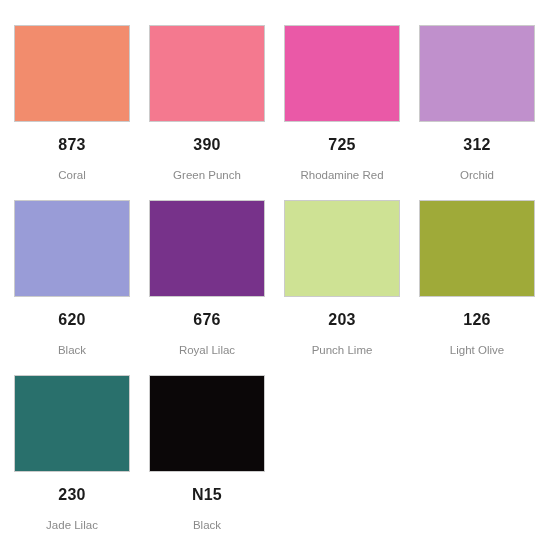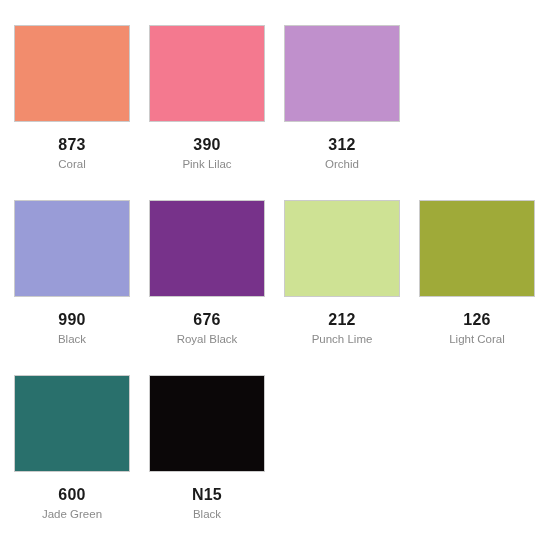--- a/index.html
+++ b/index.html
@@ -58,21 +58,21 @@
     margin-top: 14px;
     font-size: 16px;
     font-weight: bold;
     color: #1b1b1b;
     letter-spacing: 0.2px;
     line-height: 17px;
     text-align: center;
   }
 
   .swatch-name {
-    margin-top: 5px;
+    margin-top: 16px;
     font-size: 11.5px;
     font-weight: normal;
     color: #8a8a8a;
     line-height: 13px;
     text-align: center;
     white-space: nowrap;
   }
 </style>
 </head>
 <body>
@@ -80,55 +80,60 @@
 <div id="swatch-chart">
     <div class="swatch-row">
       <div class="swatch-cell">
         <div class="swatch-chip" style="background-color: rgb(242, 140, 109);"></div>
         <div class="swatch-code">873</div>
         <div class="swatch-name">Coral</div>
       </div>
       <div class="swatch-cell">
         <div class="swatch-chip" style="background-color: rgb(244, 121, 143);"></div>
         <div class="swatch-code">390</div>
-        <div class="swatch-name">Pink Lilac</div>
+        <div class="swatch-name">Green Punch</div>
+      </div>
+      <div class="swatch-cell">
+        <div class="swatch-chip" style="background-color: rgb(234, 89, 167);"></div>
+        <div class="swatch-code">725</div>
+        <div class="swatch-name">Rhodamine Red</div>
       </div>
       <div class="swatch-cell">
         <div class="swatch-chip" style="background-color: rgb(192, 144, 204);"></div>
         <div class="swatch-code">312</div>
         <div class="swatch-name">Orchid</div>
       </div>
     </div>
     <div class="swatch-row">
       <div class="swatch-cell">
         <div class="swatch-chip" style="background-color: rgb(153, 156, 215);"></div>
-        <div class="swatch-code">990</div>
+        <div class="swatch-code">620</div>
         <div class="swatch-name">Black</div>
       </div>
       <div class="swatch-cell">
         <div class="swatch-chip" style="background-color: rgb(119, 50, 138);"></div>
         <div class="swatch-code">676</div>
-        <div class="swatch-name">Royal Black</div>
+        <div class="swatch-name">Royal Lilac</div>
       </div>
       <div class="swatch-cell">
         <div class="swatch-chip" style="background-color: rgb(206, 226, 148);"></div>
-        <div class="swatch-code">212</div>
+        <div class="swatch-code">203</div>
         <div class="swatch-name">Punch Lime</div>
       </div>
       <div class="swatch-cell">
         <div class="swatch-chip" style="background-color: rgb(159, 170, 57);"></div>
         <div class="swatch-code">126</div>
-        <div class="swatch-name">Light Coral</div>
+        <div class="swatch-name">Light Olive</div>
       </div>
     </div>
     <div class="swatch-row">
       <div class="swatch-cell">
         <div class="swatch-chip" style="background-color: rgb(41, 112, 108);"></div>
-        <div class="swatch-code">600</div>
-        <div class="swatch-name">Jade Green</div>
+        <div class="swatch-code">230</div>
+        <div class="swatch-name">Jade Lilac</div>
       </div>
       <div class="swatch-cell">
         <div class="swatch-chip" style="background-color: rgb(11, 7, 8);"></div>
         <div class="swatch-code">N15</div>
         <div class="swatch-name">Black</div>
       </div>
       <div class="swatch-cell empty"></div>
       <div class="swatch-cell empty"></div>
     </div>
   </div>

